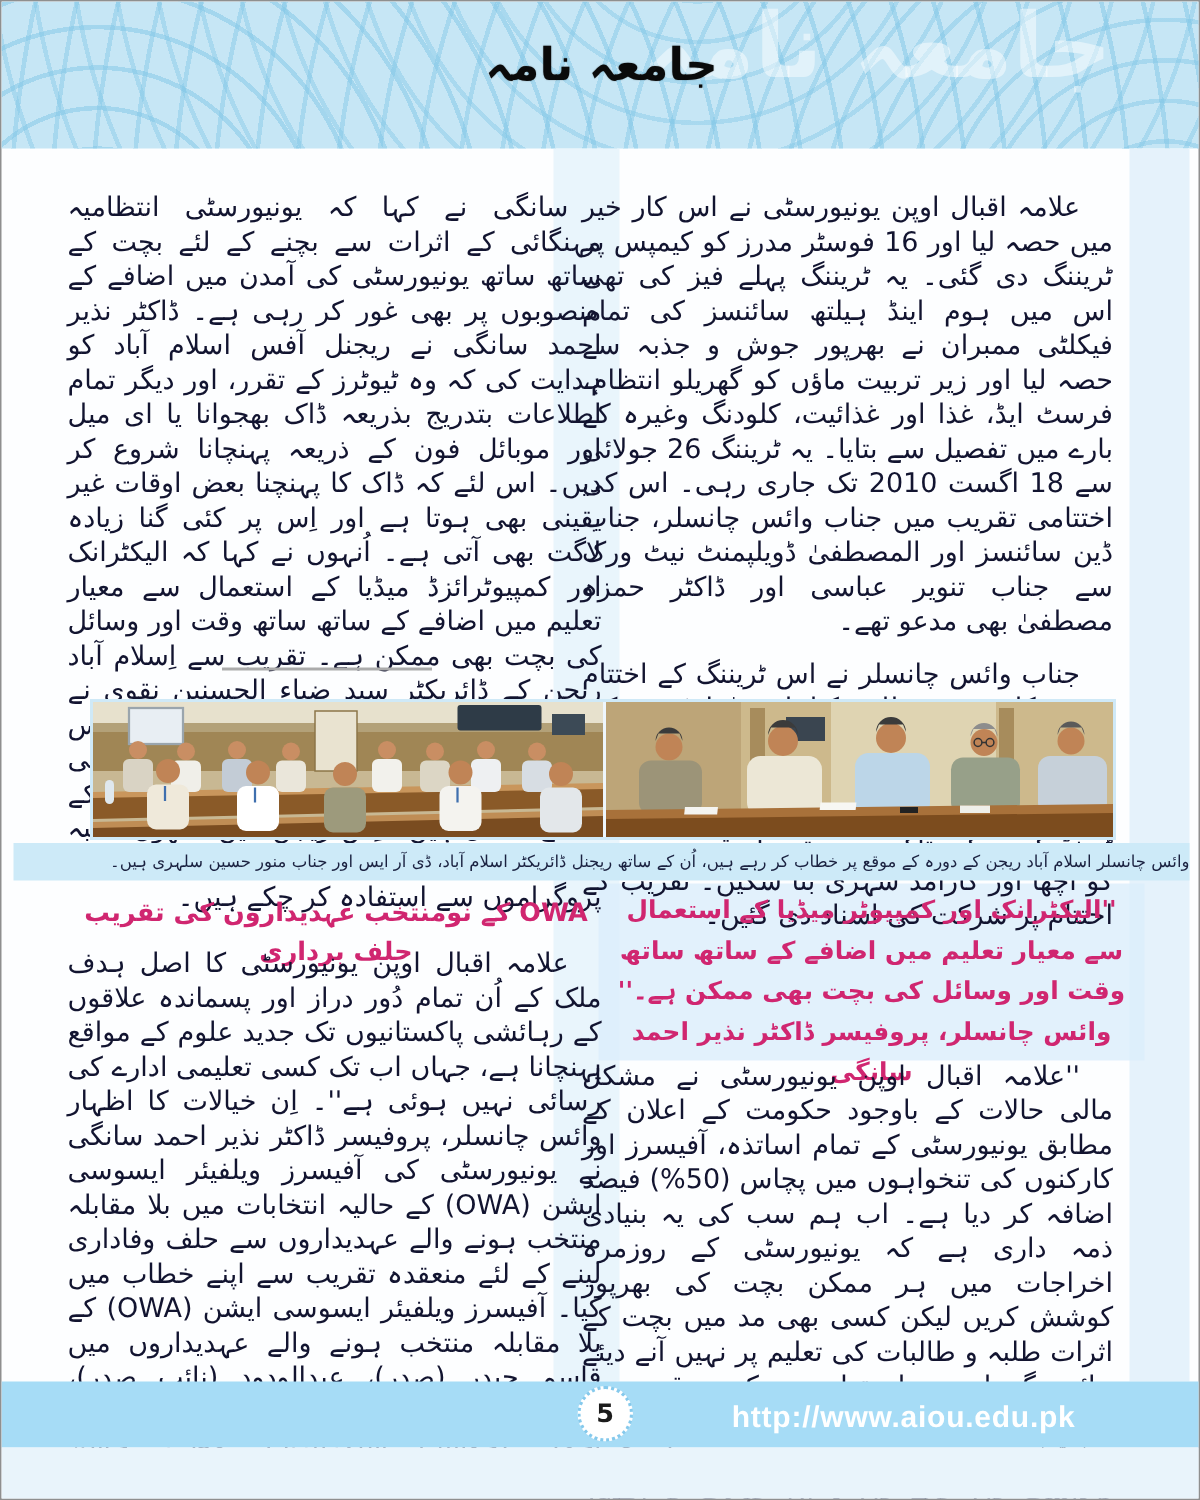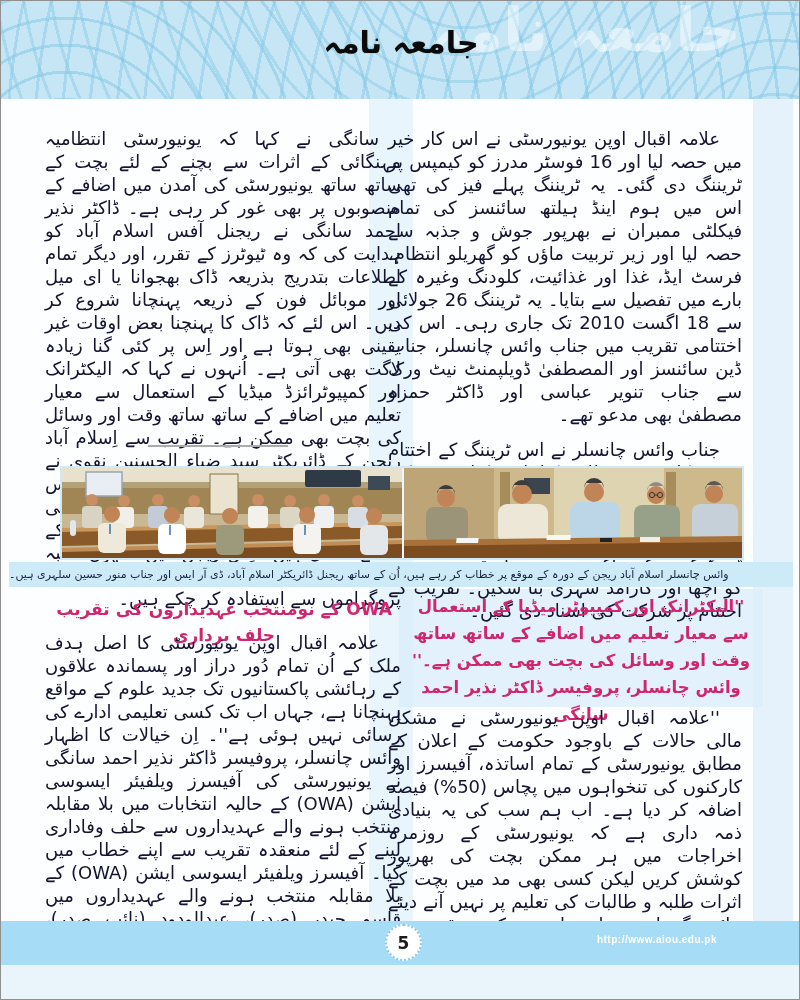--- a/index.html
+++ b/index.html
@@ -47,21 +47,21 @@
   .divider{position:absolute;left:147px;top:444px;width:140px;height:2px;background:#ababab;}
   
   .photo-frame{
     position:absolute;left:59px;top:465px;width:684px;height:94px;
     background:#fff;border:2px solid #cfe9f7;display:flex;direction:ltr;
   }
   .photo-frame svg{display:block;height:90px;}
   .photo-seam{width:2px;background:#eef6fc;}
   .caption-band{
     position:absolute;left:8px;top:561px;width:784px;height:25px;
-    background:#cdeaf8;display:flex;align-items:center;justify-content:flex-end;
+    background:#cdeaf8;display:flex;align-items:center;justify-content:flex-start;
   }
   .caption-band span{font-size:11px;color:#1a2140;direction:rtl;}
   
   .heading-pink{
     position:absolute;text-align:center;font-weight:bold;color:#d02670;
   }
   .owa-heading{left:44px;top:595px;width:358px;font-size:17px;line-height:26px;}
   .quote-heading{left:402px;top:592px;width:356px;font-size:16.5px;line-height:27px;}
   .owa-body{top:630px;}
   .quote-body{top:705px;}
@@ -70,21 +70,21 @@
   .footer-subband{position:absolute;left:0;top:964px;width:800px;height:35px;background:#e9f4fb;}
   .page-circle{
     position:absolute;left:384px;top:923px;width:37px;height:37px;border-radius:50%;
     background:#ffffff;border:2.5px dotted #85c9ec;
     display:flex;align-items:center;justify-content:center;
     font-size:17px;font-weight:bold;color:#1b1b1b;direction:ltr;
   }
   .site-url{
     position:absolute;right:82px;top:933px;direction:ltr;
     font-family:"Liberation Sans",sans-serif;font-weight:bold;
-    font-size:10px;color:#ffffff;letter-spacing:.5px;text-align:center;
+    font-size:20px;color:#ffffff;letter-spacing:.5px;text-align:center;
   }
 </style>
 </head>
 <body>
 
 <div class="page">
 
   <div class="masthead">
     <div class="masthead-watermark">جامعہ نامہ</div>
     <div class="masthead-title">جامعہ نامہ</div>

